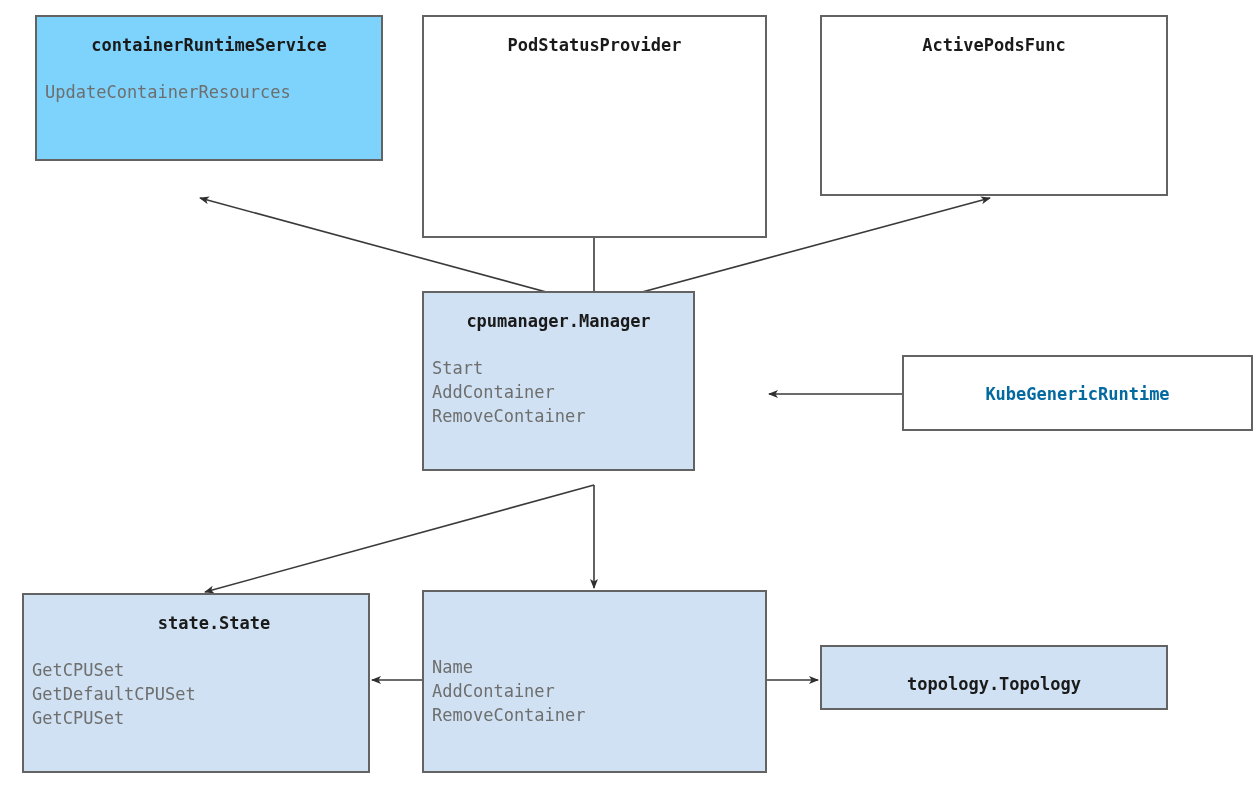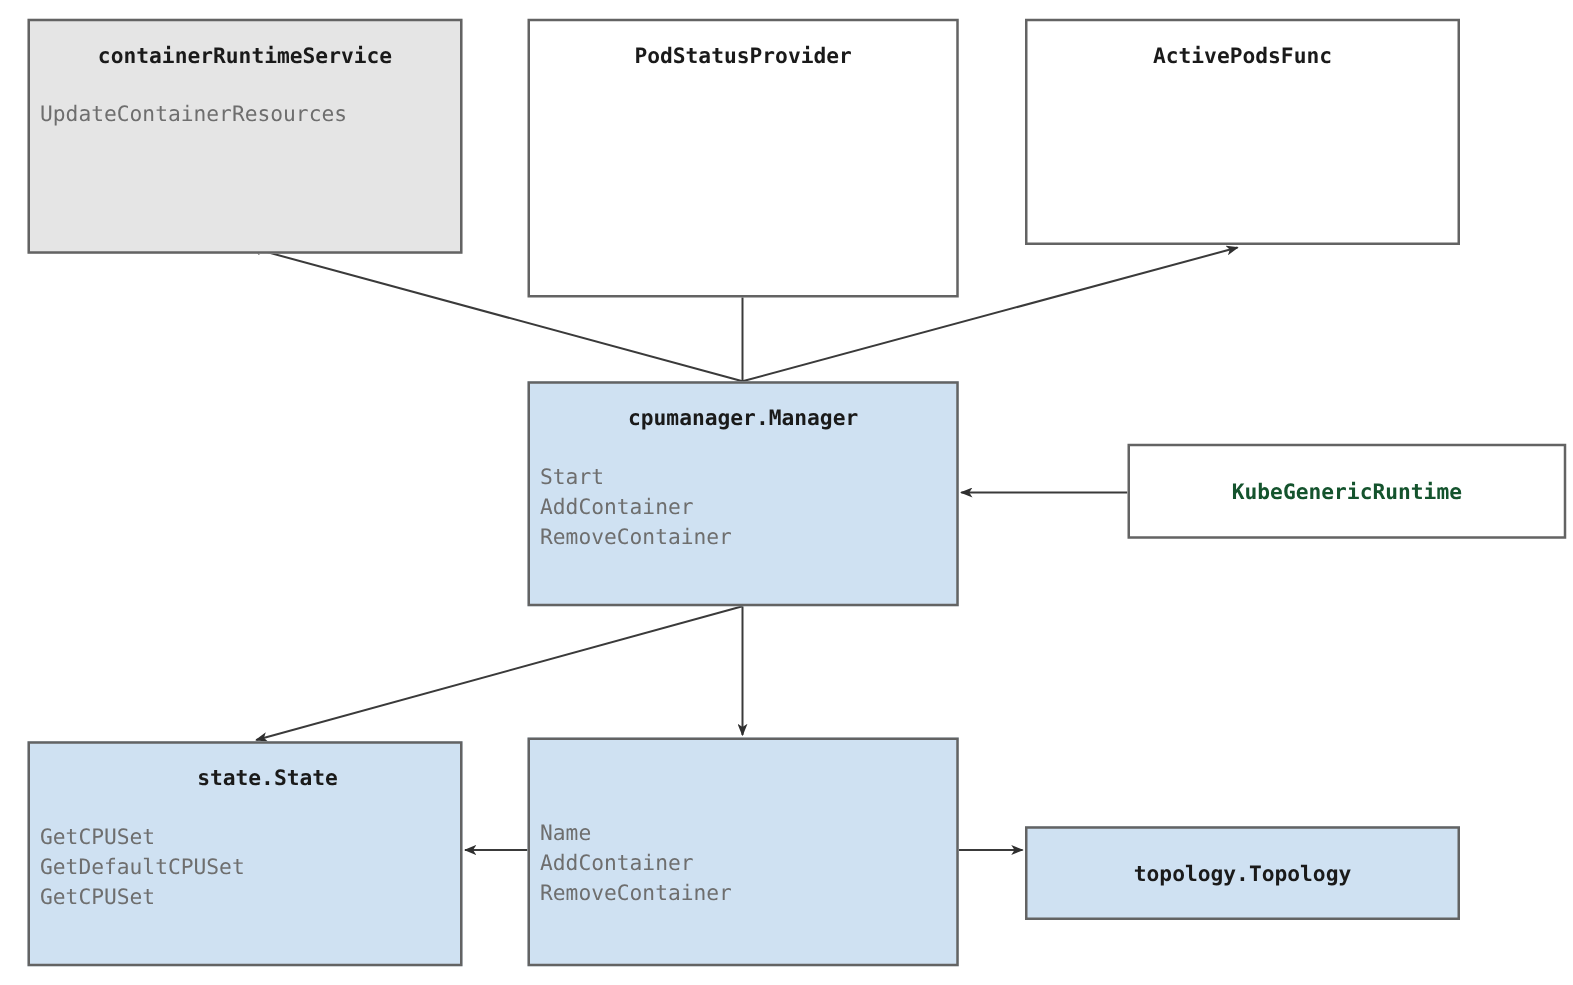--- a/index.html
+++ b/index.html
@@ -81,42 +81,42 @@
         <line x1="594" y1="305" x2="990" y2="198" stroke="#3a3a3a" stroke-width="1.6" marker-end="url(#arrowhead)"></line>
         <line x1="902" y1="394" x2="769" y2="394" stroke="#3a3a3a" stroke-width="1.6" marker-end="url(#arrowhead)"></line>
         <line x1="594" y1="485" x2="205" y2="592" stroke="#3a3a3a" stroke-width="1.6" marker-end="url(#arrowhead)"></line>
         <line x1="594" y1="485" x2="594" y2="588" stroke="#3a3a3a" stroke-width="1.6" marker-end="url(#arrowhead)"></line>
         <line x1="422" y1="680" x2="372" y2="680" stroke="#3a3a3a" stroke-width="1.6" marker-end="url(#arrowhead)"></line>
         <line x1="767" y1="680" x2="818" y2="680" stroke="#3a3a3a" stroke-width="1.6" marker-end="url(#arrowhead)"></line>
       </g>
   </svg>
 
   <div id="node-group">
-      <div class="uml-box" style="left: 22px; top: 15px; width: 348px; height: 188px; border-color: rgb(99, 99, 99); background: #e5e5e5;">
+      <div class="uml-box" style="left: 35px; top: 15px; width: 348px; height: 146px; border-color: rgb(99, 99, 99); background: #7dd3fc;">
         <div class="box-title" style="color: rgb(26, 26, 26); top: 18px;">containerRuntimeService</div>
         <div class="box-members" style="color: rgb(110, 110, 110); top: 63px;"><span class="member-line">UpdateContainerResources</span></div>
       </div>
       <div class="uml-box" style="left: 422px; top: 15px; width: 345px; height: 223px; border-color: rgb(99, 99, 99); background: rgb(255, 255, 255);">
         <div class="box-title" style="color: rgb(26, 26, 26); top: 18px;">PodStatusProvider</div>
       </div>
       <div class="uml-box" style="left: 820px; top: 15px; width: 348px; height: 181px; border-color: rgb(99, 99, 99); background: rgb(255, 255, 255); padding-left: 38px;">
         <div class="box-title" style="color: rgb(26, 26, 26); top: 18px;">ActivePodsFunc</div>
       </div>
-      <div class="uml-box filled" style="left: 422px; top: 305px; width: 345px; height: 180px; border-color: rgb(99, 99, 99); background: rgb(207, 225, 242);">
+      <div class="uml-box filled" style="left: 422px; top: 291px; width: 273px; height: 180px; border-color: rgb(99, 99, 99); background: rgb(207, 225, 242);">
         <div class="box-title" style="color: rgb(26, 26, 26); top: 18px;">cpumanager.Manager</div>
         <div class="box-members" style="color: rgb(110, 110, 110); top: 63px;"><span class="member-line">Start</span><span class="member-line">AddContainer</span><span class="member-line">RemoveContainer</span></div>
       </div>
       <div class="uml-box" style="left: 902px; top: 355px; width: 351px; height: 76px; border-color: rgb(99, 99, 99); background: rgb(255, 255, 255);">
-        <div class="box-title" style="color: #14532d; top: 27px;">KubeGenericRuntime</div>
+        <div class="box-title" style="color: #0369a1; top: 27px;">KubeGenericRuntime</div>
       </div>
       <div class="uml-box filled" style="left: 22px; top: 593px; width: 348px; height: 180px; border-color: rgb(99, 99, 99); background: rgb(207, 225, 242);">
         <div class="box-title" style="color: rgb(26, 26, 26); top: 18px; padding-left: 36px;">state.State</div>
         <div class="box-members" style="color: rgb(110, 110, 110); top: 63px;"><span class="member-line">GetCPUSet</span><span class="member-line">GetDefaultCPUSet</span><span class="member-line">GetCPUSet</span></div>
       </div>
       <div class="uml-box filled" style="left: 422px; top: 590px; width: 345px; height: 183px; border-color: rgb(99, 99, 99); background: rgb(207, 225, 242);">
         <div class="box-members" style="color: rgb(110, 110, 110); top: 63px;"><span class="member-line">Name</span><span class="member-line">AddContainer</span><span class="member-line">RemoveContainer</span></div>
       </div>
-      <div class="uml-box filled" style="left: 820px; top: 661px; width: 348px; height: 75px; border-color: rgb(99, 99, 99); background: rgb(207, 225, 242);">
+      <div class="uml-box filled" style="left: 820px; top: 645px; width: 348px; height: 65px; border-color: rgb(99, 99, 99); background: rgb(207, 225, 242);">
         <div class="box-title" style="color: rgb(26, 26, 26); top: 27px;">topology.Topology</div>
       </div>
     </div>
 
 </div>
 
 </body></html>

